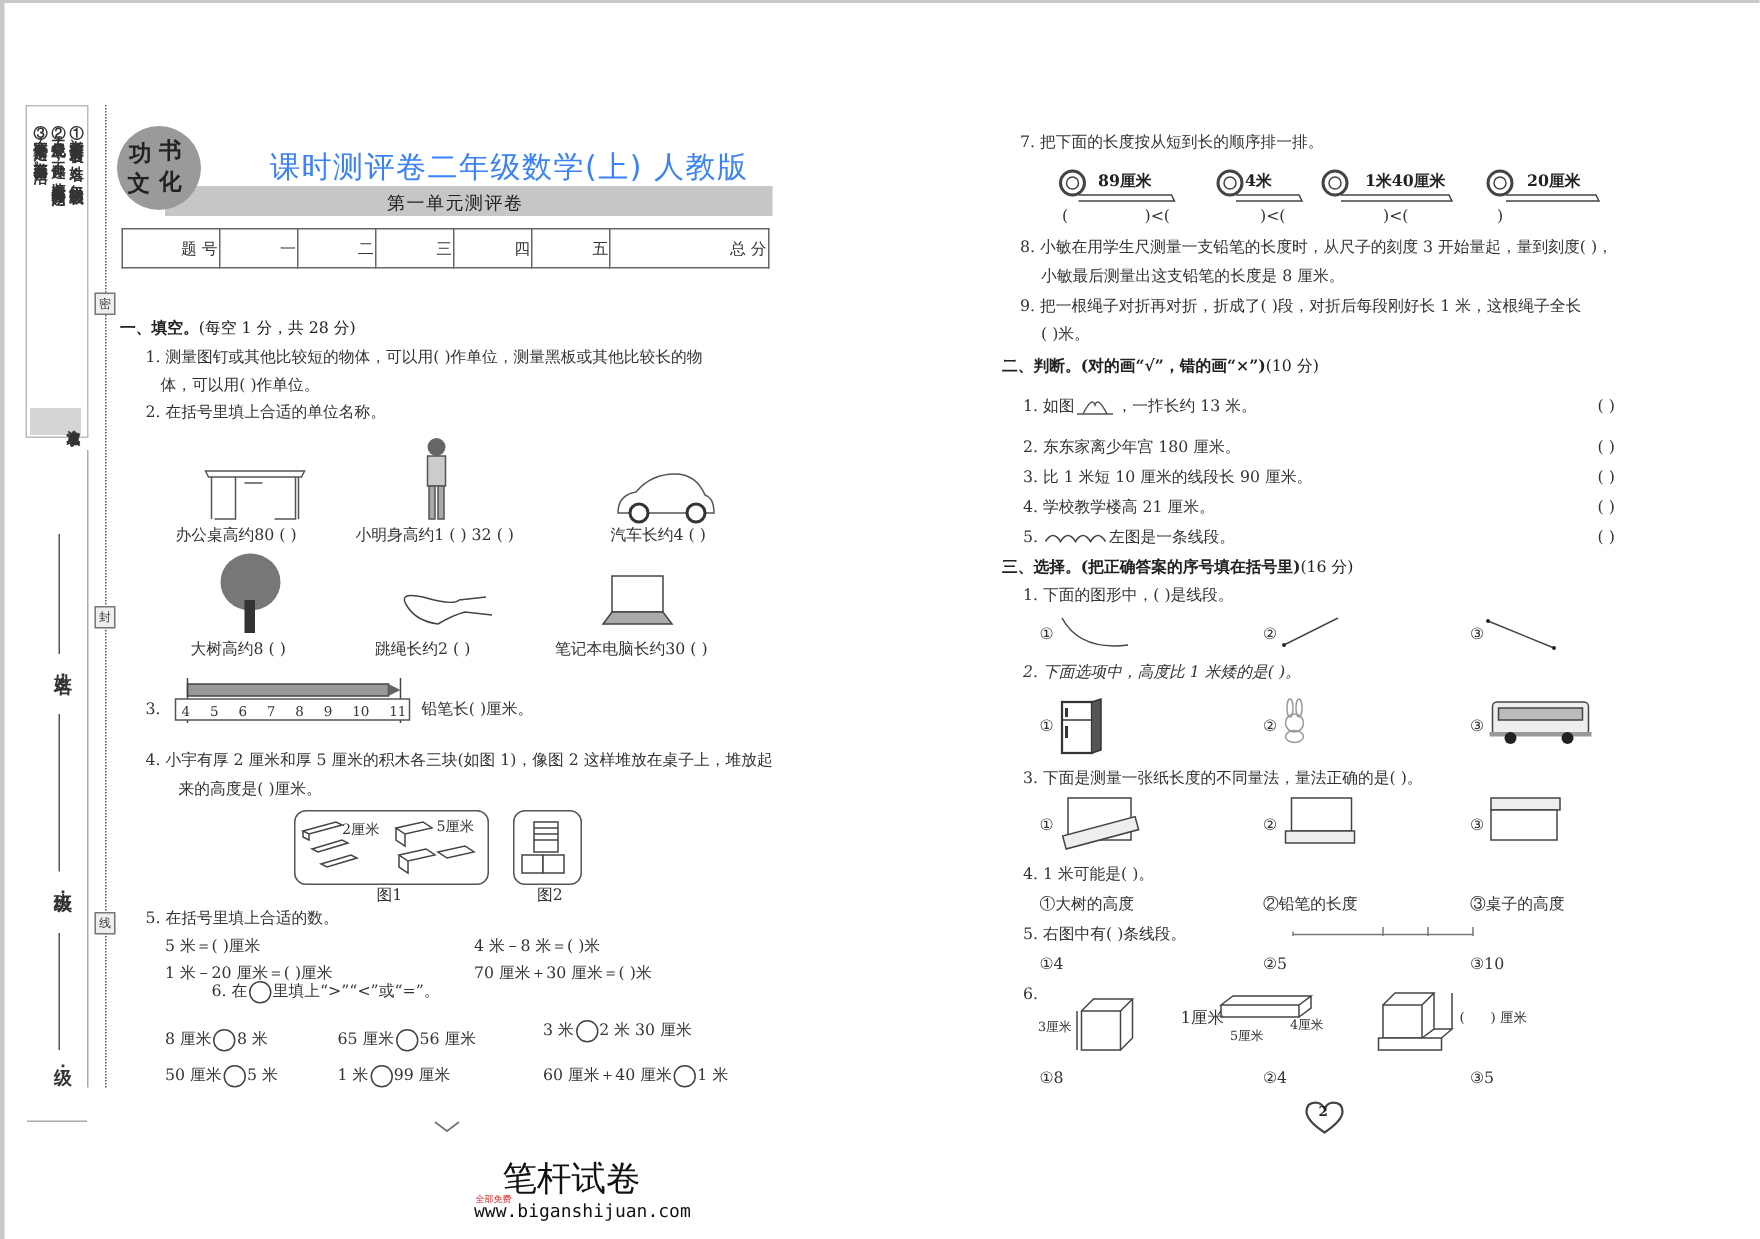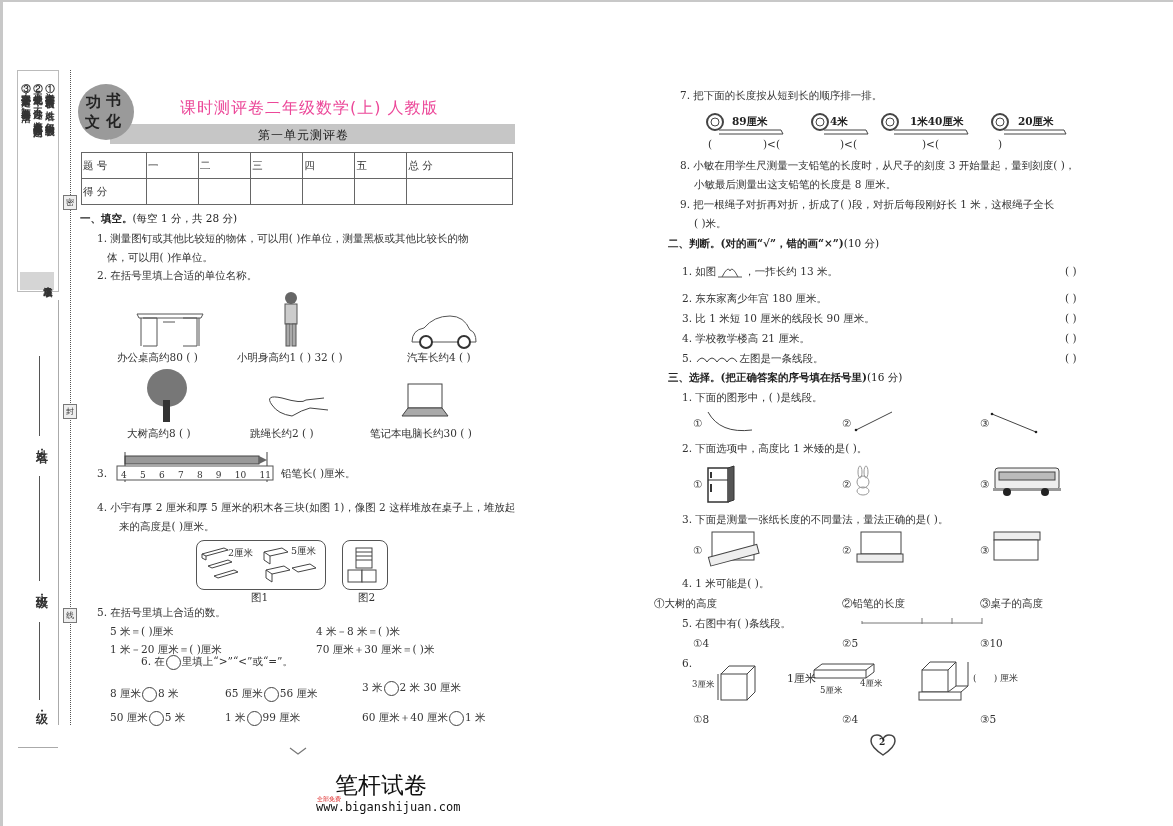--- a/index.html
+++ b/index.html
@@ -16,21 +16,21 @@
   .strip-box{position:absolute;left:17px;top:70px;width:40px;height:220px;border:1px solid #bbb;}
   .vtext{writing-mode:vertical-rl;font-size:10.5px;font-weight:bold;color:#333;letter-spacing:1px;}
   .dotline{position:absolute;left:70px;top:70px;width:0;height:655px;border-left:1px dotted #555;}
   .seal{position:absolute;left:63px;width:12px;height:13px;border:1px solid #777;background:#eee;font-size:8px;line-height:13px;text-align:center;color:#333;}
   .rule{position:absolute;left:58px;top:300px;width:1px;height:425px;background:#aaa;}
   
   .logo{position:absolute;left:78px;top:84px;width:56px;height:56px;border-radius:50%;background:#9a9a9a;}
   .logo span{position:absolute;color:#222;font-weight:bold;font-size:15px;font-family:"DejaVu Sans",sans-serif;}
   .banner{position:absolute;left:110px;top:124px;width:405px;height:20px;background:#c6c6c6;}
   table.score{position:absolute;left:81px;top:152px;width:432px;border-collapse:collapse;}
-  table.score td{border:1px solid #666;height:23px;text-align:left;font-size:10.5px;color:#333;}
+  table.score td{border:1px solid #666;height:23px;text-align:right;font-size:10.5px;color:#333;}
   .circle{display:inline-block;width:13px;height:13px;border:1px solid #444;border-radius:50%;vertical-align:middle;margin:0 1px;}
   svg{position:absolute;overflow:visible;}
 </style>
 </head>
 <body>
 
 <div class="frame-top"></div>
 <div class="frame-left"></div>
 
 <div class="strip-box">
@@ -52,42 +52,33 @@
 <div class="seal" style="top:404px;">封</div>
 <div class="seal" style="top:608px;">线</div>
 
 <div class="banner"></div>
 <div class="logo">
   <span style="left:8px;top:9px;">功</span>
   <span style="left:28px;top:7px;">书</span>
   <span style="left:7px;top:29px;">文</span>
   <span style="left:28px;top:28px;">化</span>
 </div>
-<div class="abs" style="left:180px;top:98px;font-size:16px;font-family:'DejaVu Sans',sans-serif;color:#ec4899;letter-spacing:1px;white-space:nowrap;">课时测评卷二年级数学(上) 人教版</div>
+<div class="abs" style="left:180px;top:98px;font-size:20px;font-family:'DejaVu Sans',sans-serif;color:#3b82f6;letter-spacing:1px;white-space:nowrap;">课时测评卷二年级数学(上) 人教版</div>
 <div class="abs" style="left:258px;top:127px;font-size:12px;font-family:'DejaVu Sans',sans-serif;color:#222;letter-spacing:1px;white-space:nowrap;">第一单元测评卷</div>
 
 <table class="score">
   <tbody>
       <tr>
     <td style="width:62px;">题 号</td>
     <td>一</td>
     <td>二</td>
     <td>三</td>
     <td>四</td>
     <td>五</td>
     <td>总 分</td>
-  </tr>
-  <tr>
-    <td>得 分</td>
-    <td></td>
-    <td></td>
-    <td></td>
-    <td></td>
-    <td></td>
-    <td></td>
   </tr>
 </tbody>
   </table>
 
 <div class="abs sec" style="left:80px;top:212px;">
   <span>一、填空。</span><span class="sub">(每空 1 分，共 28 分)</span>
 </div>
 <div class="abs t" style="left:97px;top:231px;">1. 测量图钉或其他比较短的物体，可以用(        )作单位，测量黑板或其他比较长的物</div>
 <div class="abs t" style="left:107px;top:250px;">体，可以用(        )作单位。</div>
 <div class="abs t" style="left:97px;top:268px;">2. 在括号里填上合适的单位名称。</div>
@@ -252,21 +243,21 @@
     <line x1="4" y1="20" x2="40" y2="2" stroke="#444"></line>
     <circle cx="4" cy="20" r="1.3" fill="#222"></circle>
   </svg>
 <div class="abs t" style="left:980px;top:416px;">③</div>
 <svg style="left:990px;top:412px;" width="50" height="24">
     <line x1="2" y1="2" x2="46" y2="20" stroke="#444"></line>
     <circle cx="2" cy="2" r="1.3" fill="#222"></circle>
     <circle cx="46" cy="20" r="1.3" fill="#222"></circle>
   </svg>
 
-<div class="abs t" style="left:682px;top:441px;">2. 下面选项中，高度比 1 米矮的是(      )。</div>
+<div class="abs t" style="left:682px;top:441px;font-style:italic;">2. 下面选项中，高度比 1 米矮的是(      )。</div>
 <div class="abs t" style="left:693px;top:477px;">①</div>
 <svg style="left:706px;top:464px;" width="30" height="40">
     <rect x="2" y="4" width="20" height="34" fill="#fff" stroke="#333" stroke-width="1.5"></rect>
     <path d="M22 4 L28 2 L28 36 L22 38" fill="#555" stroke="#333"></path>
     <line x1="2" y1="16" x2="22" y2="16" stroke="#333"></line>
     <rect x="4" y="8" width="2" height="6" fill="#333"></rect>
     <rect x="4" y="20" width="2" height="8" fill="#333"></rect>
   </svg>
 <div class="abs t" style="left:842px;top:477px;">②</div>
 <svg style="left:852px;top:466px;" width="24" height="30">
@@ -297,21 +288,21 @@
     <rect x="6" y="0" width="40" height="22" fill="#fff" stroke="#444"></rect>
     <rect x="2" y="22" width="46" height="8" fill="#eee" stroke="#444"></rect>
   </svg>
 <div class="abs t" style="left:980px;top:543px;">③</div>
 <svg style="left:992px;top:532px;" width="50" height="30">
     <rect x="2" y="0" width="46" height="8" fill="#eee" stroke="#444"></rect>
     <rect x="2" y="8" width="44" height="20" fill="#fff" stroke="#444"></rect>
   </svg>
 
 <div class="abs t" style="left:682px;top:576px;">4. 1 米可能是(      )。</div>
-<div class="abs t" style="left:654px;top:596px;">①大树的高度</div>
+<div class="abs t" style="left:693px;top:596px;">①大树的高度</div>
 <div class="abs t" style="left:842px;top:596px;">②铅笔的长度</div>
 <div class="abs t" style="left:980px;top:596px;">③桌子的高度</div>
 
 <div class="abs t" style="left:682px;top:616px;">5. 右图中有(      )条线段。</div>
 <svg style="left:860px;top:614px;" width="125" height="12">
     <line x1="2" y1="9" x2="122" y2="9" stroke="#777"></line>
     <line x1="2" y1="7" x2="2" y2="10" stroke="#777"></line>
     <line x1="62" y1="4" x2="62" y2="10" stroke="#777"></line>
     <line x1="92" y1="4" x2="92" y2="10" stroke="#777"></line>
     <line x1="122" y1="4" x2="122" y2="10" stroke="#777"></line>

